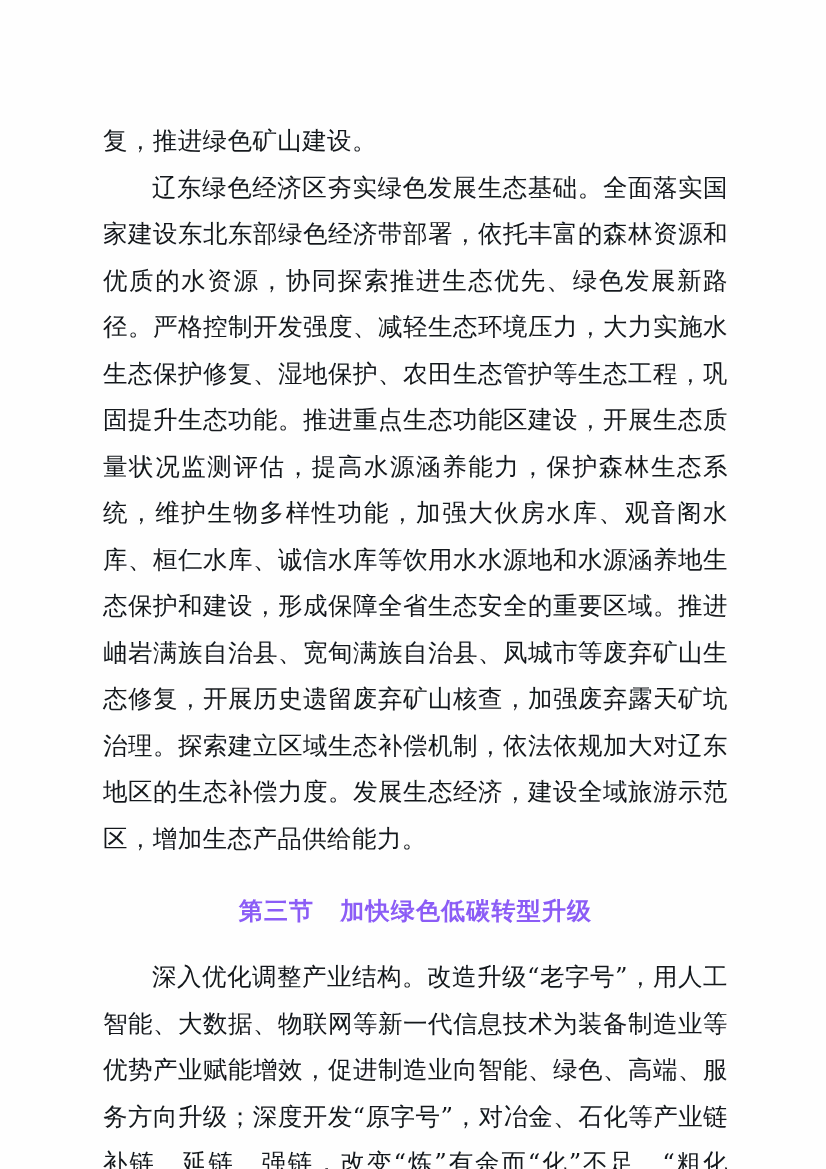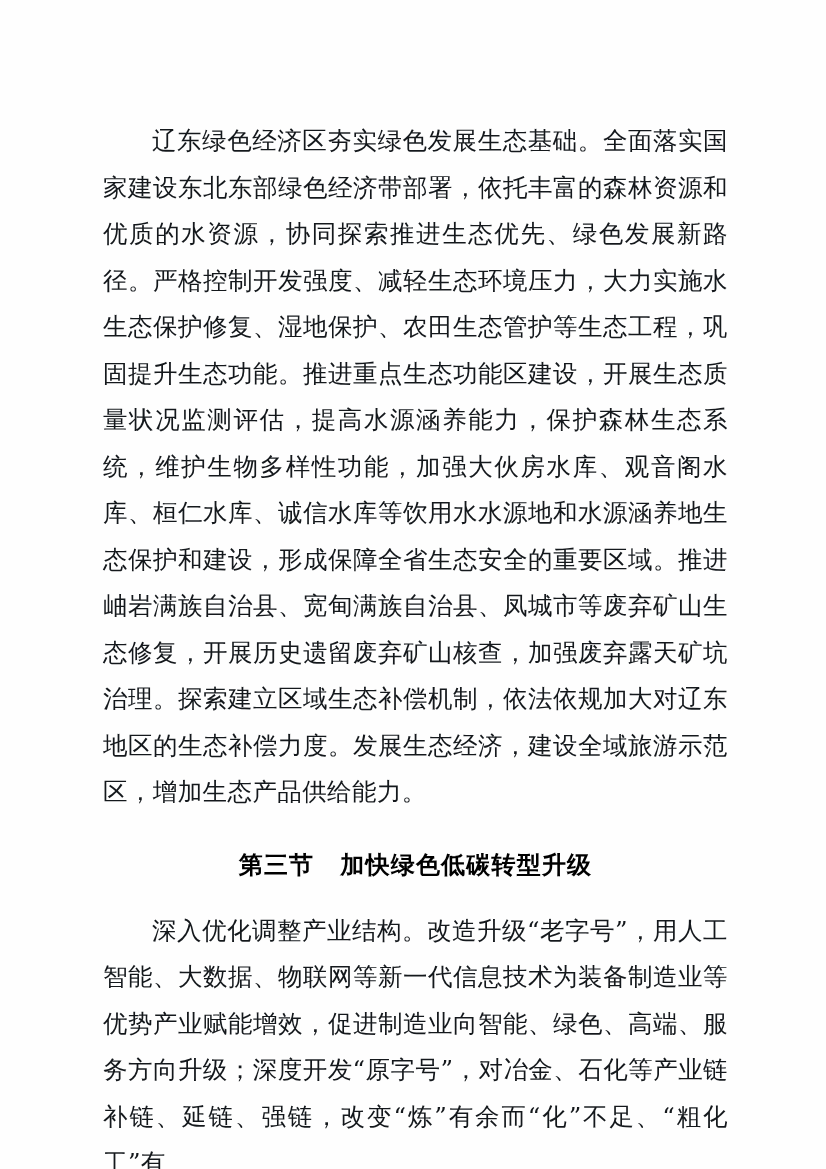--- a/index.html
+++ b/index.html
@@ -35,31 +35,31 @@
     text-align: justify;
     text-justify: inter-ideograph;
     letter-spacing: 0.4px;
     margin: 0;
     color: #14181c;
   }
   .para.indent {
     text-indent: 2em;
   }
   .para + .para {
-    margin-top: 13px;
+    margin-top: 0px;
   }
   .section-title {
     font-size: 24px;
     line-height: 46px;
     font-family: "DejaVu Sans", "Liberation Sans", sans-serif;
     font-weight: bold;
     text-align: center;
     margin: 26px 0 20px 0;
     letter-spacing: 1.2px;
-    color: #000000;
+    color: #8b5cf6;
   }
   .section-title .gap {
     display: inline-block;
     width: 26px;
   }
   .footer {
     position: absolute;
     left: 0;
     top: 1050px;
     width: 826px;
@@ -81,20 +81,21 @@
     margin: 0 10px;
   }
 </style>
 </head>
 <body>
 
 <div class="page">
 
   <div class="content">
 
+    <p class="para">复，推进绿色矿山建设。</p>
 
     <p class="para indent">辽东绿色经济区夯实绿色发展生态基础。全面落实国家建设东北东部绿色经济带部署，依托丰富的森林资源和优质的水资源，协同探索推进生态优先、绿色发展新路径。严格控制开发强度、减轻生态环境压力，大力实施水生态保护修复、湿地保护、农田生态管护等生态工程，巩固提升生态功能。推进重点生态功能区建设，开展生态质量状况监测评估，提高水源涵养能力，保护森林生态系统，维护生物多样性功能，加强大伙房水库、观音阁水库、桓仁水库、诚信水库等饮用水水源地和水源涵养地生态保护和建设，形成保障全省生态安全的重要区域。推进岫岩满族自治县、宽甸满族自治县、凤城市等废弃矿山生态修复，开展历史遗留废弃矿山核查，加强废弃露天矿坑治理。探索建立区域生态补偿机制，依法依规加大对辽东地区的生态补偿力度。发展生态经济，建设全域旅游示范区，增加生态产品供给能力。</p>
 
     <h2 class="section-title">
       <span>第三节</span><span class="gap"></span><span>加快绿色低碳转型升级</span>
     </h2>
 
     <p class="para indent">深入优化调整产业结构。改造升级“老字号”，用人工智能、大数据、物联网等新一代信息技术为装备制造业等优势产业赋能增效，促进制造业向智能、绿色、高端、服务方向升级；深度开发“原字号”，对冶金、石化等产业链补链、延链、强链，改变“炼”有余而“化”不足、“粗化工”有</p>
 
   </div>

